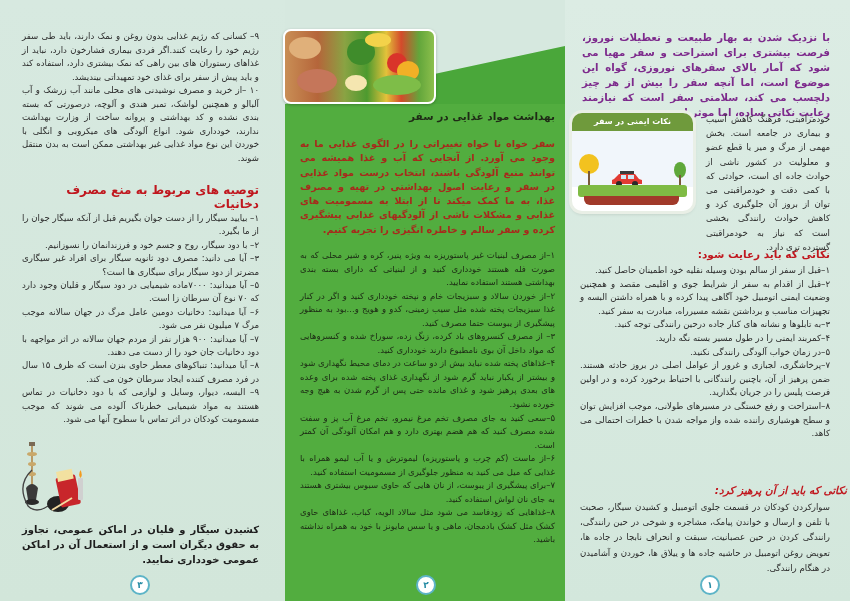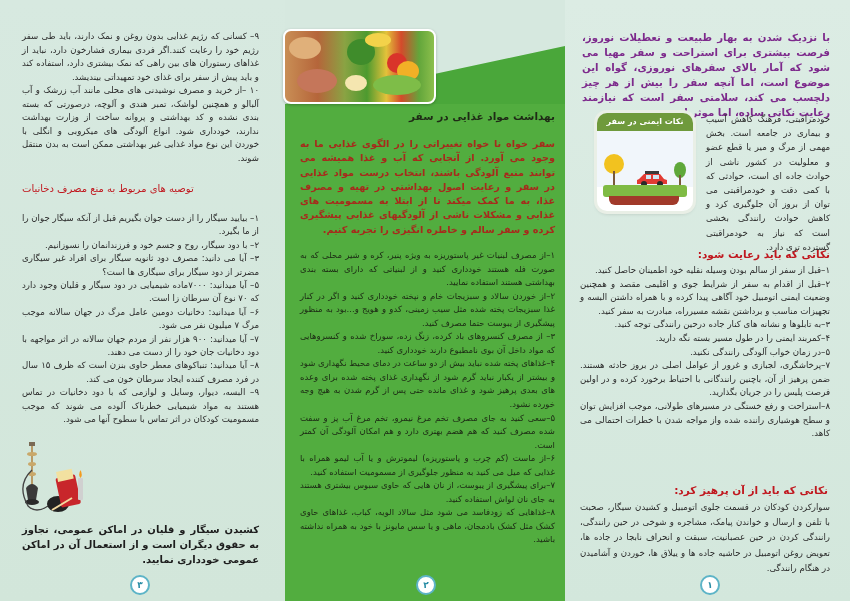--- a/index.html
+++ b/index.html
@@ -20,21 +20,21 @@
 
   .divider { position: absolute; top: 0; width: 1px; height: 601px; background: #b9d2c5; }
 
   
   .intro {
     position: absolute; top: 30px; right: 20px; width: 248px;
     color: #7d2a8c; font-weight: bold; font-size: 10.2px; line-height: 15px;
     text-align: justify;
   }
   .safety-card {
-    position: absolute; top: 113px; right: 157px; width: 96px; height: 98px;
+    position: absolute; top: 113px; right: 157px; width: 121px; height: 98px;
     border-radius: 10px; background: #ffffff;
     box-shadow: 0 0 0 3px #e9efe6, 0 2px 4px rgba(0,0,0,.25);
     overflow: hidden;
   }
   .safety-card .tag {
     position: absolute; top: 0; left: 0; right: 0; height: 18px;
     background: #6f9a3c; color: #fff; font-size: 8px; font-weight: bold;
     text-align: center; line-height: 18px;
   }
   .safety-card .sky { position: absolute; top: 18px; left: 0; right: 0; bottom: 24px; background: #f1f6fb; }
@@ -43,21 +43,21 @@
   .safety-card .car { position: absolute; left: 38px; bottom: 24px; width: 34px; height: 16px; }
   .safety-card .tree { position: absolute; bottom: 24px; }
   .intro2 {
     position: absolute; top: 112px; right: 20px; width: 124px;
     font-size: 8.6px; line-height: 14.2px; text-align: justify;
   }
   .sec-title-red { color: #c0171e; font-weight: bold; font-size: 10.5px; }
   .must-title { position: absolute; top: 248px; right: 20px; }
   .must-list { position: absolute; top: 264px; right: 20px; width: 250px; font-size: 8.6px; line-height: 13.6px; text-align: justify; }
   .must-list p { margin: 0; }
-  .avoid-title { position: absolute; top: 484px; right: 22px; }
+  .avoid-title { position: absolute; top: 484px; right: 3px; font-style: italic; }
   .avoid-text { position: absolute; top: 500px; right: 20px; width: 250px; font-size: 8.6px; line-height: 15.2px; text-align: justify; }
 
   .page-num {
     position: absolute; width: 20px; height: 20px; border-radius: 50%;
     background: #fff; border: 2px solid #5db4c7; color: #2b8ea6;
     font-size: 9px; font-weight: bold; text-align: center; line-height: 16px;
   }
 
   
   .food-img {
@@ -80,21 +80,21 @@
   .food-intro {
     position: absolute; top: 137px; left: 300px; width: 255px;
     font-size: 9.6px; line-height: 14.3px; font-weight: bold; color: #a72a1c; text-align: justify;
   }
   .food-list { position: absolute; top: 249px; left: 300px; width: 255px; font-size: 8.5px; line-height: 13.55px; text-align: justify; color: #1c2a14; }
   .food-list p { margin: 0; }
 
   
   .left-top { position: absolute; top: 30px; left: 22px; width: 237px; font-size: 8.6px; line-height: 13.5px; text-align: justify; }
   .left-top p { margin: 0; }
-  .smoke-title { position: absolute; top: 183px; left: 22px; width: 237px; text-align: left; color: #c0171e; font-weight: normal; font-size: 10px; }
+  .smoke-title { position: absolute; top: 183px; left: 22px; width: 237px; text-align: right; color: #c0171e; font-weight: bold; font-size: 12px; }
   .smoke-list { position: absolute; top: 212px; left: 22px; width: 237px; font-size: 8.6px; line-height: 13.4px; text-align: justify; }
   .smoke-list p { margin: 0; }
   .hookah { position: absolute; top: 440px; left: 18px; width: 72px; height: 80px; }
   .bold-note {
     position: absolute; top: 522px; left: 22px; width: 237px;
     font-weight: bold; font-size: 10px; line-height: 15px; color: #1d1d1d; text-align: justify;
   }
 </style>
 </head>
 <body>

